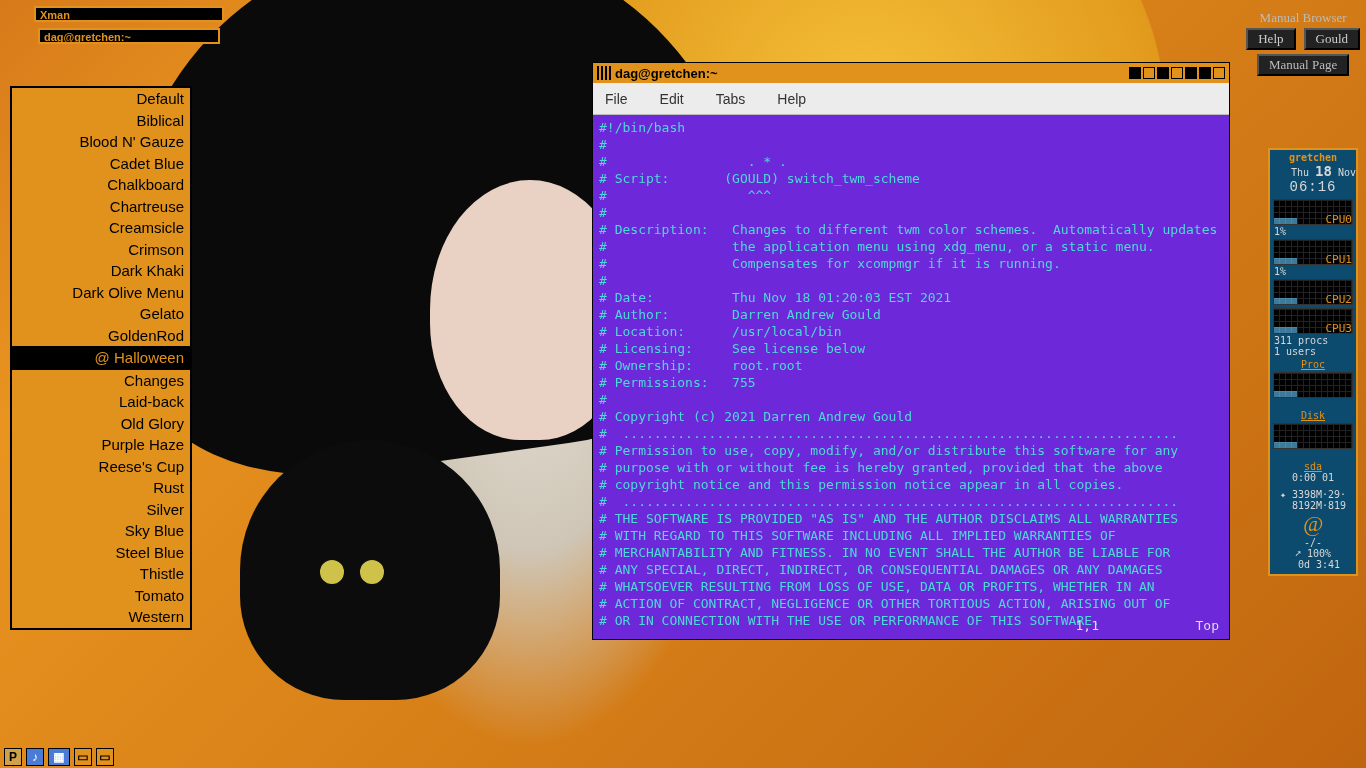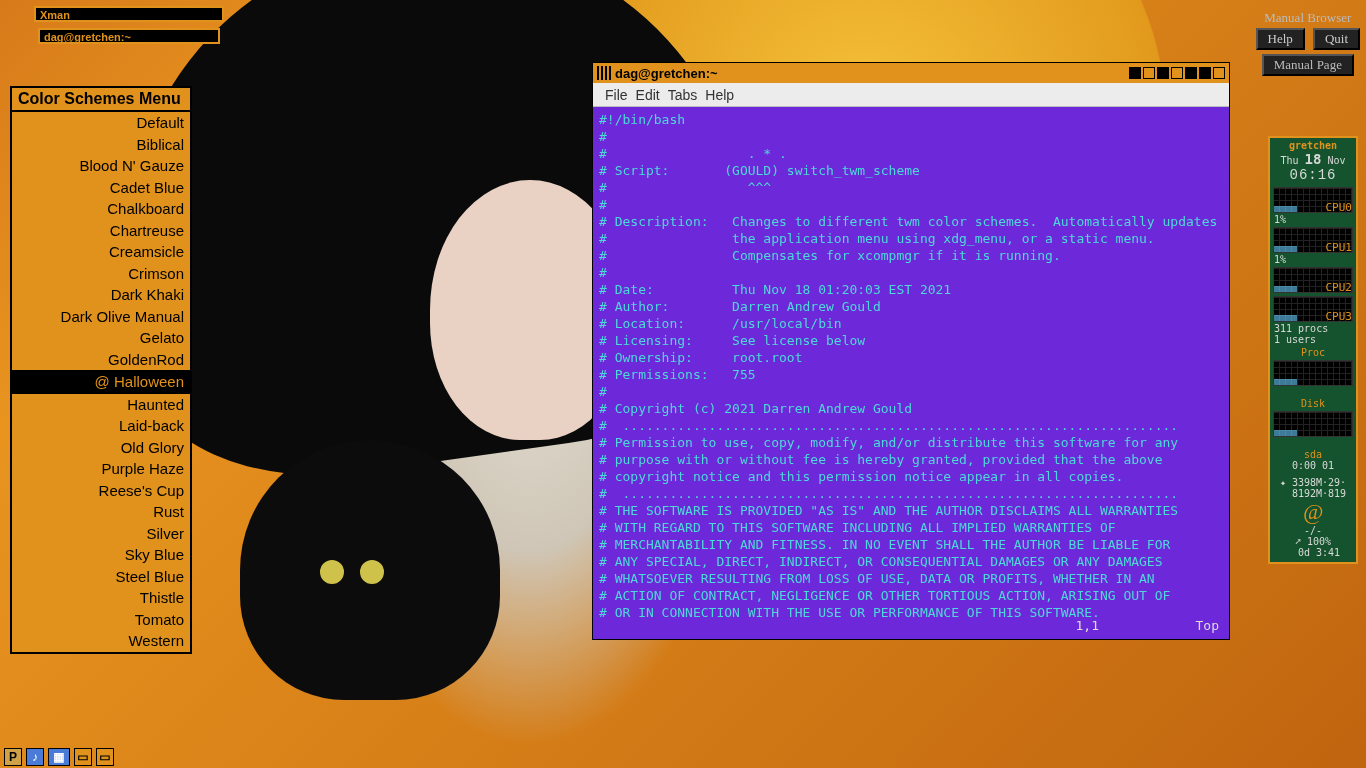--- a/index.html
+++ b/index.html
@@ -28,43 +28,43 @@
   .menu-item { padding:0 6px; line-height:21.5px; cursor:pointer;text-align:right; }
   .menu-item.sel{ background:#000; color:#e0921c; border-top:1px solid #000; border-bottom:1px solid #000;}
 
   
   .term { position:absolute; top:62px; left:592px; width:638px; height:578px; background:#000; border:1px solid #000; display:flex; flex-direction:column; }
   .term-titlebar{ height:20px; background:#e0921c; display:flex; align-items:center; font:bold 13px sans-serif; color:#000;}
   .term-grip{width:14px;height:14px;margin:0 4px;background:repeating-linear-gradient(90deg,#000 0 2px,#e0921c 2px 4px);}
   .term-btns{margin-left:auto;display:flex;gap:2px;padding-right:4px;}
   .term-btn{width:12px;height:12px;background:#000;}
   .term-btn.o{background:#e0921c;border:1px solid #000;}
-  .term-menubar{height:24px;background:#ececec;border-bottom:1px solid #bdbdbd;display:flex;align-items:center;gap:8px;padding-left:12px;font:14px sans-serif;color:#333;}
+  .term-menubar{height:32px;background:#ececec;border-bottom:1px solid #bdbdbd;display:flex;align-items:center;gap:32px;padding-left:12px;font:14px sans-serif;color:#333;}
   .term-menu{cursor:pointer;}
   .term-body{flex:1;background:#6d28d9;padding:4px 6px;font:13px/17px "DejaVu Sans Mono",monospace;color:#4dd9d9;white-space:pre;overflow:hidden;}
   .term-status{position:absolute;bottom:6px;right:10px;font:13px monospace;color:#ddd;}
   .term-status .pos{position:absolute;right:120px;}
 
   
   .xman{position:absolute;top:10px;right:6px;text-align:center;font:13px serif;color:#bbb;}
   .xman-title{margin-bottom:2px;}
   .xman-row{display:flex;gap:8px;justify-content:center;}
   .xman-btn{border:2px outset #555;background:#222;padding:1px 10px;color:#ccc;cursor:pointer;font:13px serif;}
   .xman-pg{border:2px outset #555;background:#222;padding:1px 10px;margin-top:4px;display:inline-block;}
 
   
-  .conky{position:absolute;top:136px;right:8px;width:90px;background:#14532d;border:2px solid #e0921c;font:10px monospace;color:#d8d8d8;text-align:center;padding-bottom:4px;}
+  .conky{position:absolute;top:148px;right:8px;width:90px;background:#0c4a6e;border:2px solid #e0921c;font:10px monospace;color:#d8d8d8;text-align:center;padding-bottom:4px;}
   .conky .host{color:#e0921c;font-weight:bold;margin-top:2px;}
-  .conky .date{font-size:10px;} .conky .date b{font-size:14px;}
+  .conky .date{font-size:10px;text-align:right;} .conky .date b{font-size:14px;}
   .conky .clock{font-size:14px;letter-spacing:1px;margin-bottom:4px;font-family:Liberation Mono, monospace;}
   .conky .graph{height:26px;margin:2px 3px 0;background:#000;border:1px solid #333;background-image:repeating-linear-gradient(0deg,transparent 0 5px,#222 5px 6px),repeating-linear-gradient(90deg,transparent 0 5px,#222 5px 6px);position:relative;}
   .conky .graph::after{content:"";position:absolute;left:0;right:0;bottom:0;height:6px;background:linear-gradient(90deg,#6cf 0%,#6cf 30%,transparent 30%);opacity:.6;}
   .conky .lab{color:#e0921c;text-align:right;padding-right:4px;margin-top:-12px;position:relative;font-size:11px;}
   .conky .val{text-align:left;padding-left:4px;}
-  .conky .sect{color:#e0921c;margin-top:2px;}
+  .conky .sect{color:#e0921c;margin-top:2px;text-decoration:underline;}
   .conky .line{font-size:10px;white-space:nowrap;overflow:hidden;}
   .conky .at{font-size:22px;color:#e0921c;font-style:italic;font-family:serif;}
 
   
   .taskbar{position:absolute;left:0;bottom:0;display:flex;align-items:flex-end;gap:4px;padding:2px 4px;}
   .tb-ico{width:18px;height:18px;background:#cfa24a;border:1px solid #000;display:flex;align-items:center;justify-content:center;font:bold 12px sans-serif;color:#000;}
   .tb-ico.blue{background:#4a7bd6;color:#fff;}
   .tb-ico.or{background:#e0921c;}
   .tb-ico.wide{width:22px;}
 </style>
@@ -76,36 +76,35 @@
 <div class="bg-hat"></div>
 <div class="bg-face"></div>
 <div class="bg-cat"></div>
 <div class="bg-cat-eye l"></div>
 <div class="bg-cat-eye r"></div>
 
 <div class="iconbar a">Xman</div>
 <div class="iconbar b">dag@gretchen:~</div>
 
 <div class="menu">
-  <div class="menu-title">Color Schemes Menu</div>
   <div id="menu-items">
       <div class="menu-item">Default</div>
       <div class="menu-item">Biblical</div>
       <div class="menu-item">Blood N' Gauze</div>
       <div class="menu-item">Cadet Blue</div>
       <div class="menu-item">Chalkboard</div>
       <div class="menu-item">Chartreuse</div>
       <div class="menu-item">Creamsicle</div>
       <div class="menu-item">Crimson</div>
       <div class="menu-item">Dark Khaki</div>
-      <div class="menu-item">Dark Olive Manual</div>
+      <div class="menu-item">Dark Olive Menu</div>
       <div class="menu-item">Gelato</div>
       <div class="menu-item">GoldenRod</div>
       <div class="menu-item sel">@ Halloween</div>
-      <div class="menu-item">Haunted</div>
+      <div class="menu-item">Changes</div>
       <div class="menu-item">Laid-back</div>
       <div class="menu-item">Old Glory</div>
       <div class="menu-item">Purple Haze</div>
       <div class="menu-item">Reese's Cup</div>
       <div class="menu-item">Rust</div>
       <div class="menu-item">Silver</div>
       <div class="menu-item">Sky Blue</div>
       <div class="menu-item">Steel Blue</div>
       <div class="menu-item">Thistle</div>
       <div class="menu-item">Tomato</div>
@@ -166,21 +165,21 @@
   <div class="term-status">
     <span class="pos">1,1</span>
     <span>Top</span>
   </div>
 </div>
 
 <div class="xman">
   <div class="xman-title">Manual Browser</div>
   <div class="xman-row">
     <span class="xman-btn">Help</span>
-    <span class="xman-btn">Quit</span>
+    <span class="xman-btn">Gould</span>
   </div>
   <span class="xman-pg">Manual Page</span>
 </div>
 
 <div class="conky">
   <div class="host">gretchen</div>
   <div class="date">
     <span>Thu </span><b>18</b><span> Nov</span>
   </div>
   <div class="clock">06:16</div>

